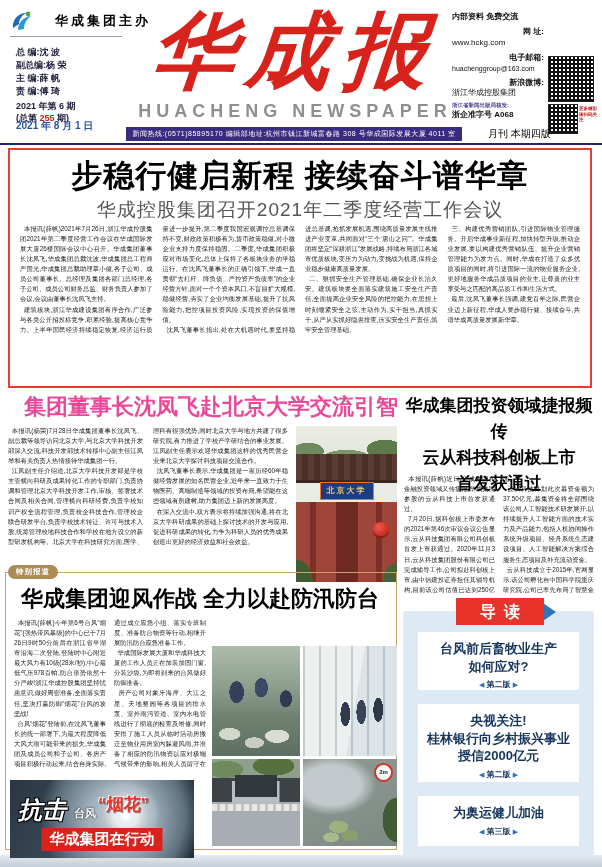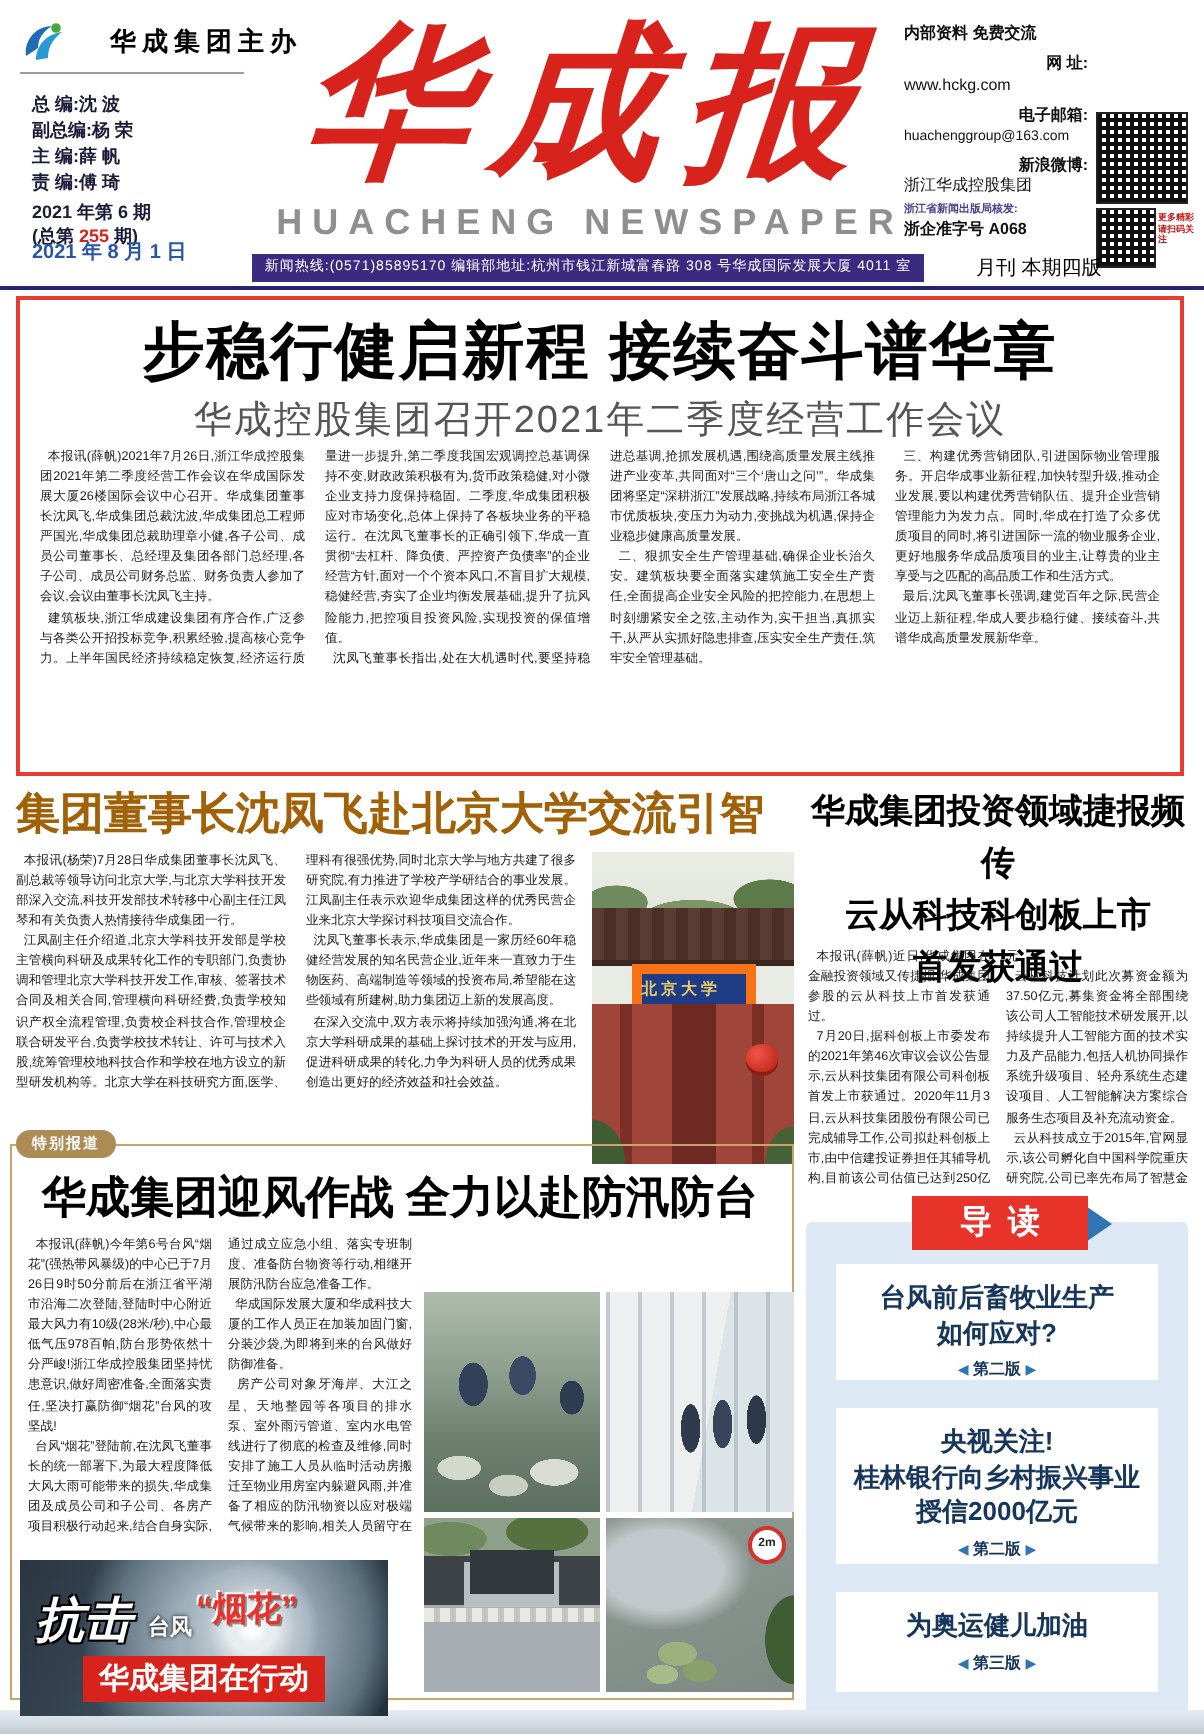--- a/index.html
+++ b/index.html
@@ -38,34 +38,34 @@
               font-size:7px;line-height:14px;text-align:center;letter-spacing:.5px;}
   .navy-rule{left:0;top:143px;width:602px;height:2px;background:#23236e;}
   
   .lead-box{left:8px;top:148px;width:580px;height:236px;border:2px solid #e63c32;background:#fff;}
   .lead-title{left:0;top:5px;width:100%;text-align:center;font-size:31px;font-weight:900;
               letter-spacing:1px;color:#000;}
   .lead-sub{left:0;top:47px;width:100%;text-align:center;font-size:19px;color:#555;letter-spacing:1px;}
   .lead-body{left:10px;top:74px;width:560px;height:156px;column-count:4;column-gap:10px;
              font-size:6.3px;line-height:1.6;color:#1a1a1a;overflow:hidden;}
   
-  .campus-title{left:8px;top:392px;width:390px;text-align:left;font-size:22px;font-weight:900;color:#a16207;}
+  .campus-title{left:8px;top:392px;width:390px;text-align:right;font-size:22px;font-weight:900;color:#ec4899;}
   .campus-body{left:8px;top:426px;width:280px;height:136px;column-count:2;column-gap:10px;
                font-size:6.3px;line-height:1.6;color:#1a1a1a;overflow:hidden;}
   .pku{left:296px;top:426px;width:101px;height:156px;overflow:hidden;background:#e9ece4;}
   .pku-sky{position:absolute;left:0;top:0;width:100%;height:36px;background:
     radial-gradient(ellipse 26px 14px at 12% 70%,#6f8a5e 0 60%,transparent 61%),
     radial-gradient(ellipse 30px 16px at 88% 65%,#5d7a4b 0 60%,transparent 61%),
     radial-gradient(ellipse 40px 14px at 50% 90%,#7d9668 0 60%,transparent 61%),
     linear-gradient(#eceee6,#dfe4d8);}
   .pku-roof{position:absolute;left:0;top:28px;width:100%;height:26px;background:
     repeating-linear-gradient(90deg,#5a3c32 0 6px,#4a2f27 6px 12px);border-bottom:3px solid #3c2620;}
   .pku-plaque{position:absolute;left:50%;top:56px;transform:translateX(-50%);width:52px;height:16px;
-    background:#1d3c85;border:5px solid #f97316;color:#e8c96a;font-size:8px;font-weight:bold;
-    letter-spacing:2px;line-height:16px;}
+    background:#1d3c85;border:1px solid #f97316;color:#e8c96a;font-size:8px;font-weight:bold;
+    letter-spacing:2px;text-align:center;line-height:16px;}
   .pku-body{position:absolute;left:0;top:76px;width:100%;height:80px;background:
     radial-gradient(ellipse 30px 40px at 0% 100%,#3f5c33 0 55%,transparent 56%),
     radial-gradient(ellipse 26px 34px at 100% 100%,#466338 0 55%,transparent 56%),
     linear-gradient(90deg,#a0453a 0 14px,#7c2f27 14px 20px,#a0453a 20px 40px,#6e2a22 40px 62px,#a0453a 62px 80px,#7c2f27 80px 86px,#a0453a 86px 101px);}
   .pku-lantern{position:absolute;right:8px;top:96px;width:16px;height:14px;border-radius:50%;
     background:radial-gradient(circle at 35% 35%,#f0564a,#c62b1f 75%);box-shadow:0 2px 0 #8d1d14;}
   
   .ipo-title{left:404px;top:393px;width:190px;text-align:center;font-size:17px;font-weight:900;
              line-height:26px;color:#000;}
   .ipo-body{left:404px;top:474px;width:190px;height:122px;column-count:2;column-gap:8px;

